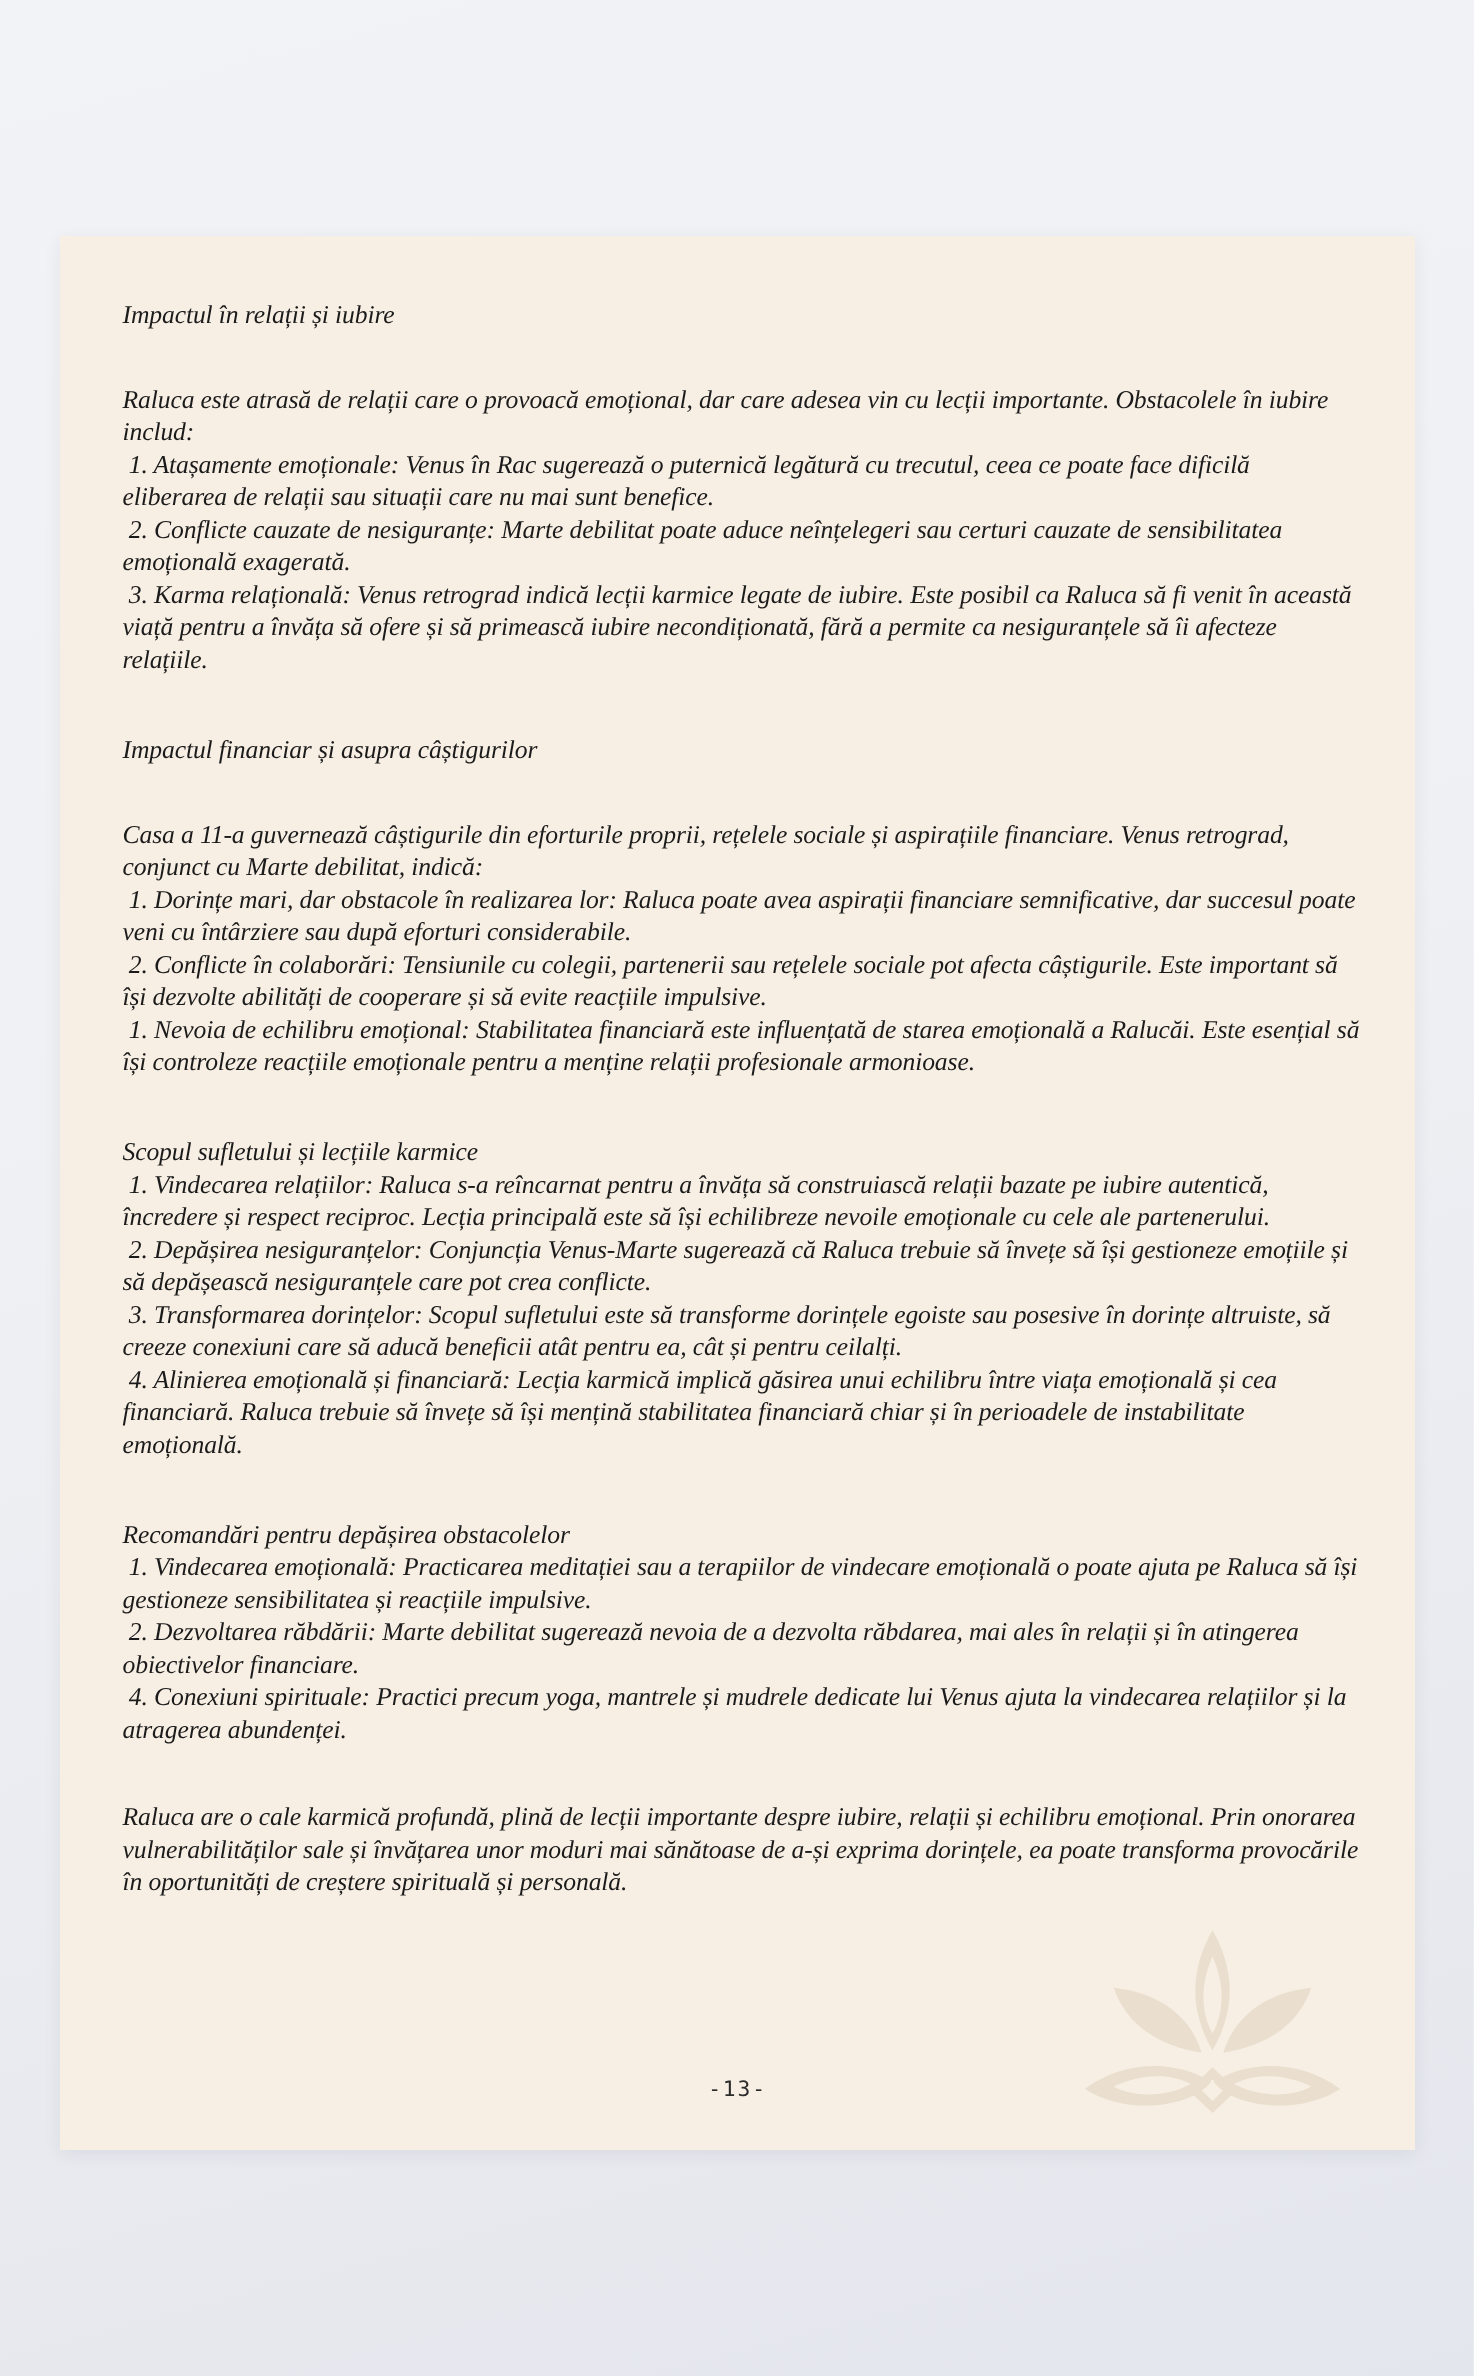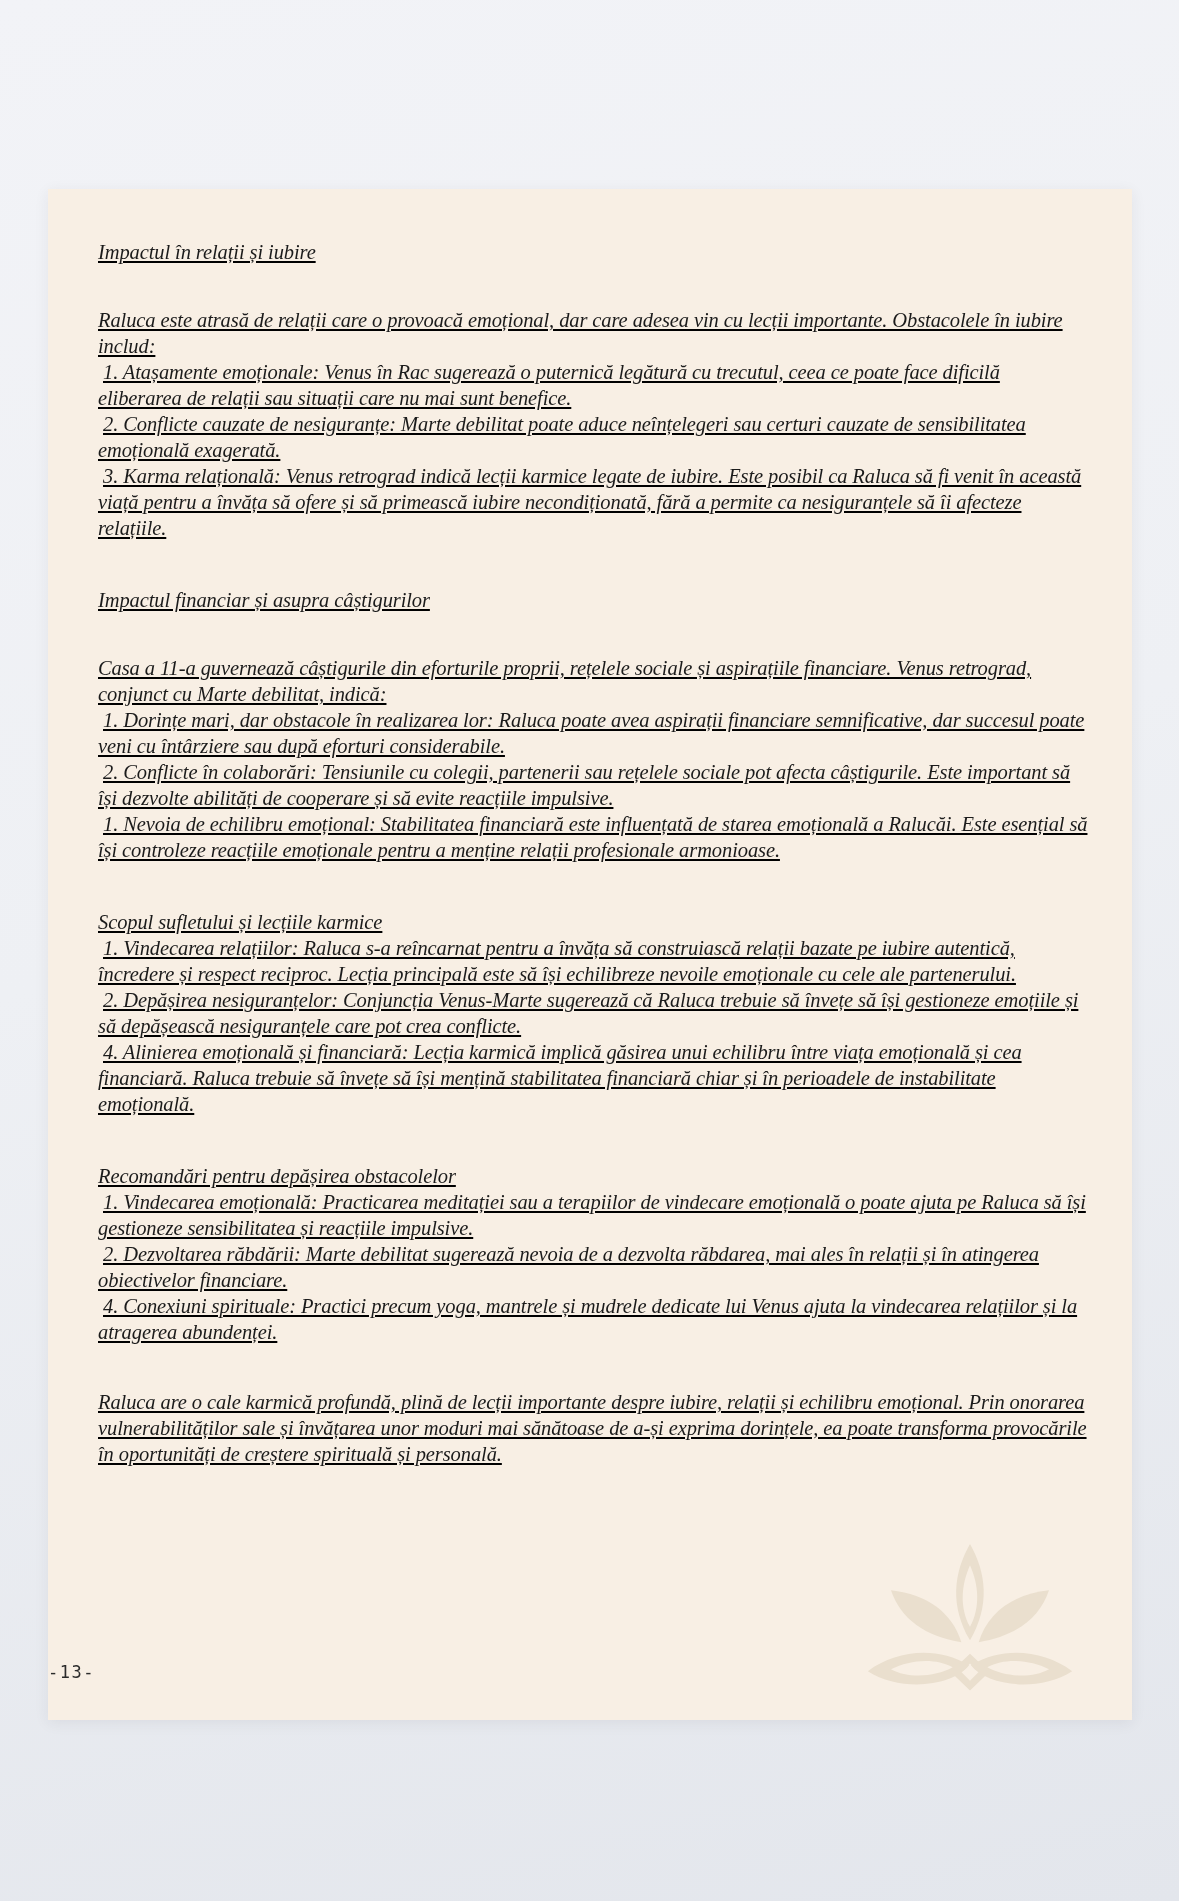--- a/index.html
+++ b/index.html
@@ -19,21 +19,20 @@
     position: absolute;
     left: 48px;
     top: 189px;
     width: 1084px;
     height: 1531px;
     background: #f8efe4;
     box-shadow: 0 3px 14px rgba(40,40,60,0.07);
     box-sizing: border-box;
     padding: 50px 44px 0 50px;
     overflow: hidden;
-    text-decoration: underline;
   }
   .content {
     position: relative;
     z-index: 2;
     color: #1b1b1b;
     font-style: italic;
     font-size: 20.5px;
     line-height: 26px;
     letter-spacing: -0.1px;
   }
@@ -47,21 +46,21 @@
   .content section + section h2,
   .content h2.gap-before { margin-top: 46px; }
   .content p { margin: 0; }
   .content p.item { text-indent: 5px; }
   .closing { margin-top: 44px !important; }
   .page-number {
     position: absolute;
     left: 0;
     right: 0;
     bottom: 38px;
-    text-align: left;
+    text-align: center;
     font-family: "DejaVu Sans Mono", monospace;
     font-style: normal;
     font-size: 17px;
     letter-spacing: 1.5px;
     color: #2b2b2b;
     z-index: 3;
   }
   .logo {
     position: absolute;
     right: 56px;
@@ -91,20 +90,21 @@
       <p>Casa a 11-a guvernează câștigurile din eforturile proprii, rețelele sociale și aspirațiile financiare. Venus retrograd, conjunct cu Marte debilitat, indică:</p>
       <p class="item">1. Dorințe mari, dar obstacole în realizarea lor: Raluca poate avea aspirații financiare semnificative, dar succesul poate veni cu întârziere sau după eforturi considerabile.</p>
       <p class="item">2. Conflicte în colaborări: Tensiunile cu colegii, partenerii sau rețelele sociale pot afecta câștigurile. Este important să își dezvolte abilități de cooperare și să evite reacțiile impulsive.</p>
       <p class="item">1. Nevoia de echilibru emoțional: Stabilitatea financiară este influențată de starea emoțională a Ralucăi. Este esențial să își controleze reacțiile emoționale pentru a menține relații profesionale armonioase.</p>
     </section>
 
     <section>
       <h2>Scopul sufletului și lecțiile karmice</h2>
       <p class="item">1. Vindecarea relațiilor: Raluca s-a reîncarnat pentru a învăța să construiască relații bazate pe iubire autentică, încredere și respect reciproc. Lecția principală este să își echilibreze nevoile emoționale cu cele ale partenerului.</p>
       <p class="item">2. Depășirea nesiguranțelor: Conjuncția Venus-Marte sugerează că Raluca trebuie să învețe să își gestioneze emoțiile și să depășească nesiguranțele care pot crea conflicte.</p>
+      <p class="item">3. Transformarea dorințelor: Scopul sufletului este să transforme dorințele egoiste sau posesive în dorințe altruiste, să creeze conexiuni care să aducă beneficii atât pentru ea, cât și pentru ceilalți.</p>
       <p class="item">4. Alinierea emoțională și financiară: Lecția karmică implică găsirea unui echilibru între viața emoțională și cea financiară. Raluca trebuie să învețe să își mențină stabilitatea financiară chiar și în perioadele de instabilitate emoțională.</p>
     </section>
 
     <section>
       <h2>Recomandări pentru depășirea obstacolelor</h2>
       <p class="item">1. Vindecarea emoțională: Practicarea meditației sau a terapiilor de vindecare emoțională o poate ajuta pe Raluca să își gestioneze sensibilitatea și reacțiile impulsive.</p>
       <p class="item">2. Dezvoltarea răbdării: Marte debilitat sugerează nevoia de a dezvolta răbdarea, mai ales în relații și în atingerea obiectivelor financiare.</p>
       <p class="item">4. Conexiuni spirituale: Practici precum yoga, mantrele și mudrele dedicate lui Venus  ajuta la vindecarea relațiilor și la atragerea abundenței.</p>
     </section>
 

